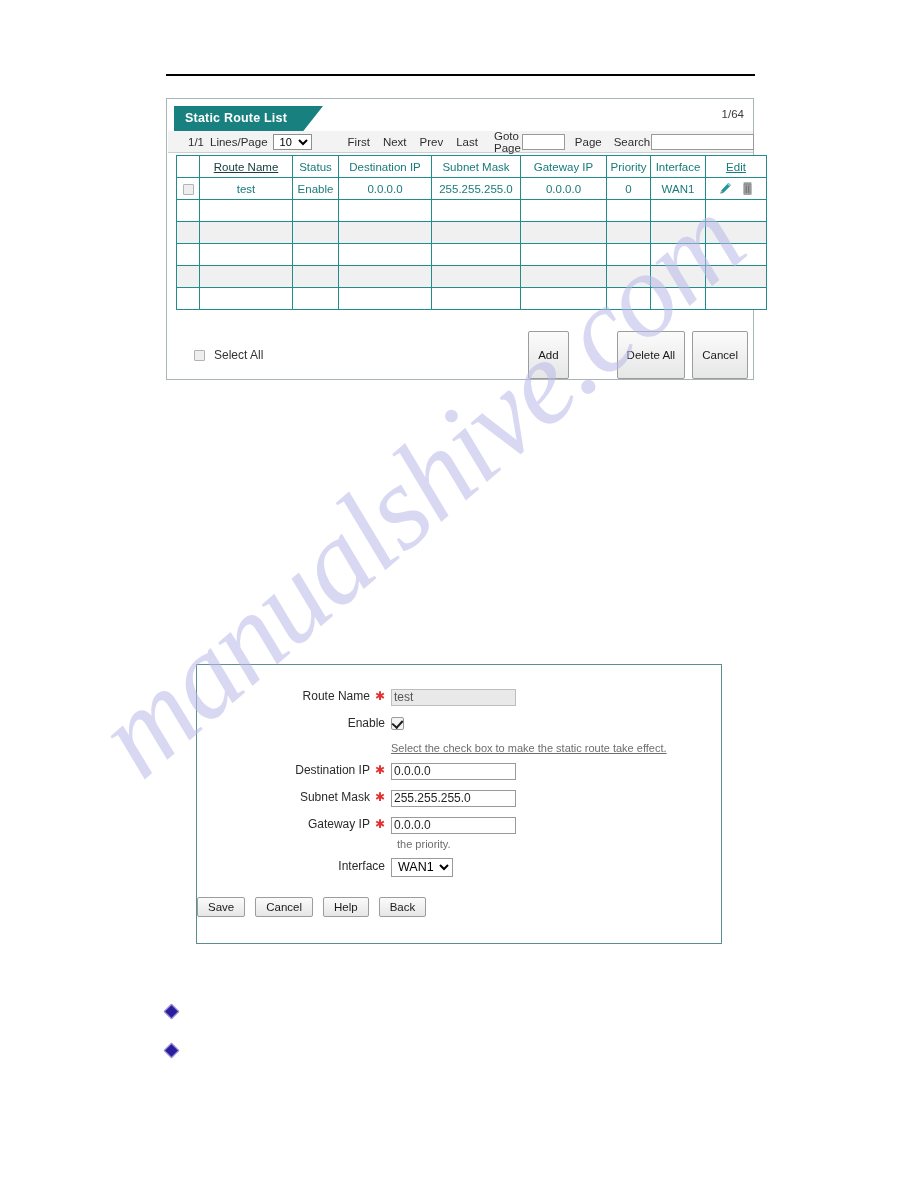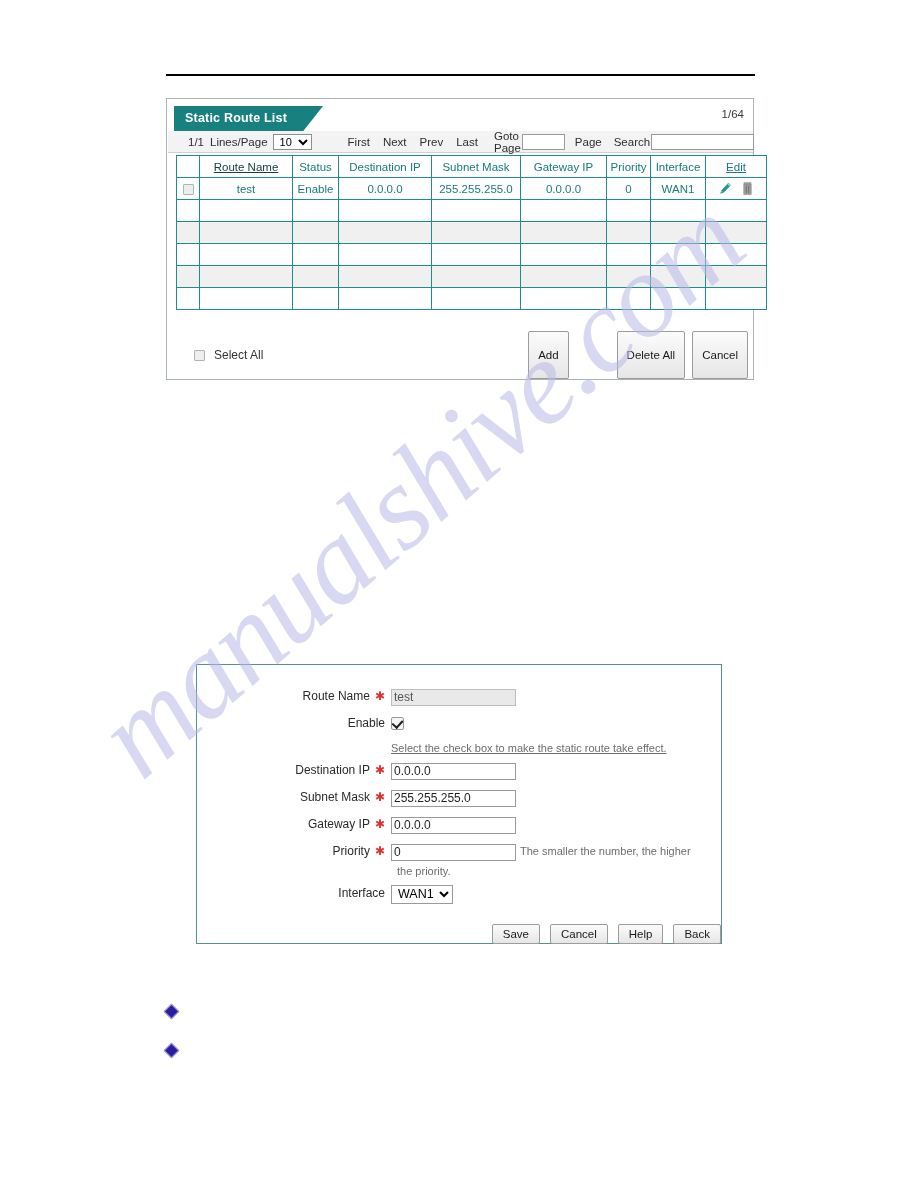--- a/index.html
+++ b/index.html
@@ -342,21 +342,21 @@
     height: 19px;
     border: 1px solid #9a9a9a;
     background: #ffffff;
     font-family: "Liberation Sans", sans-serif;
     font-size: 12.5px;
     padding: 0 2px;
     box-sizing: border-box;
   }
   .form-buttons {
     display: flex;
-    justify-content: flex-end;
+    justify-content: flex-start;
     margin-top: 20px;
     gap: 10px;
   }
   .form-buttons .btn { padding: 2px 10px; }
 
   
   .bullet {
     position: absolute;
     width: 0; height: 0;
     z-index: 3;
@@ -566,29 +566,20 @@
 
     <div class="form-row">
       <div class="form-label">
         <span>Gateway IP</span><span class="req-star">✱</span>
       </div>
       <div class="form-field">
         <input class="txt-input" type="text" value="0.0.0.0" style="">
       </div>
     </div>
 
-    <div class="form-row">
-      <div class="form-label">
-        <span>Priority</span><span class="req-star">✱</span>
-      </div>
-      <div class="form-field">
-        <input class="txt-input" type="text" value="0" style="">
-      </div>
-      <div class="inline-hint">The smaller the number, the higher</div>
-    </div>
 
     <div class="sub-hint">the priority.</div>
 
     <div class="form-row">
       <div class="form-label">
         <span>Interface</span>
       </div>
       <div class="form-field">
         <select class="sel-input">
           <option>WAN1</option>

